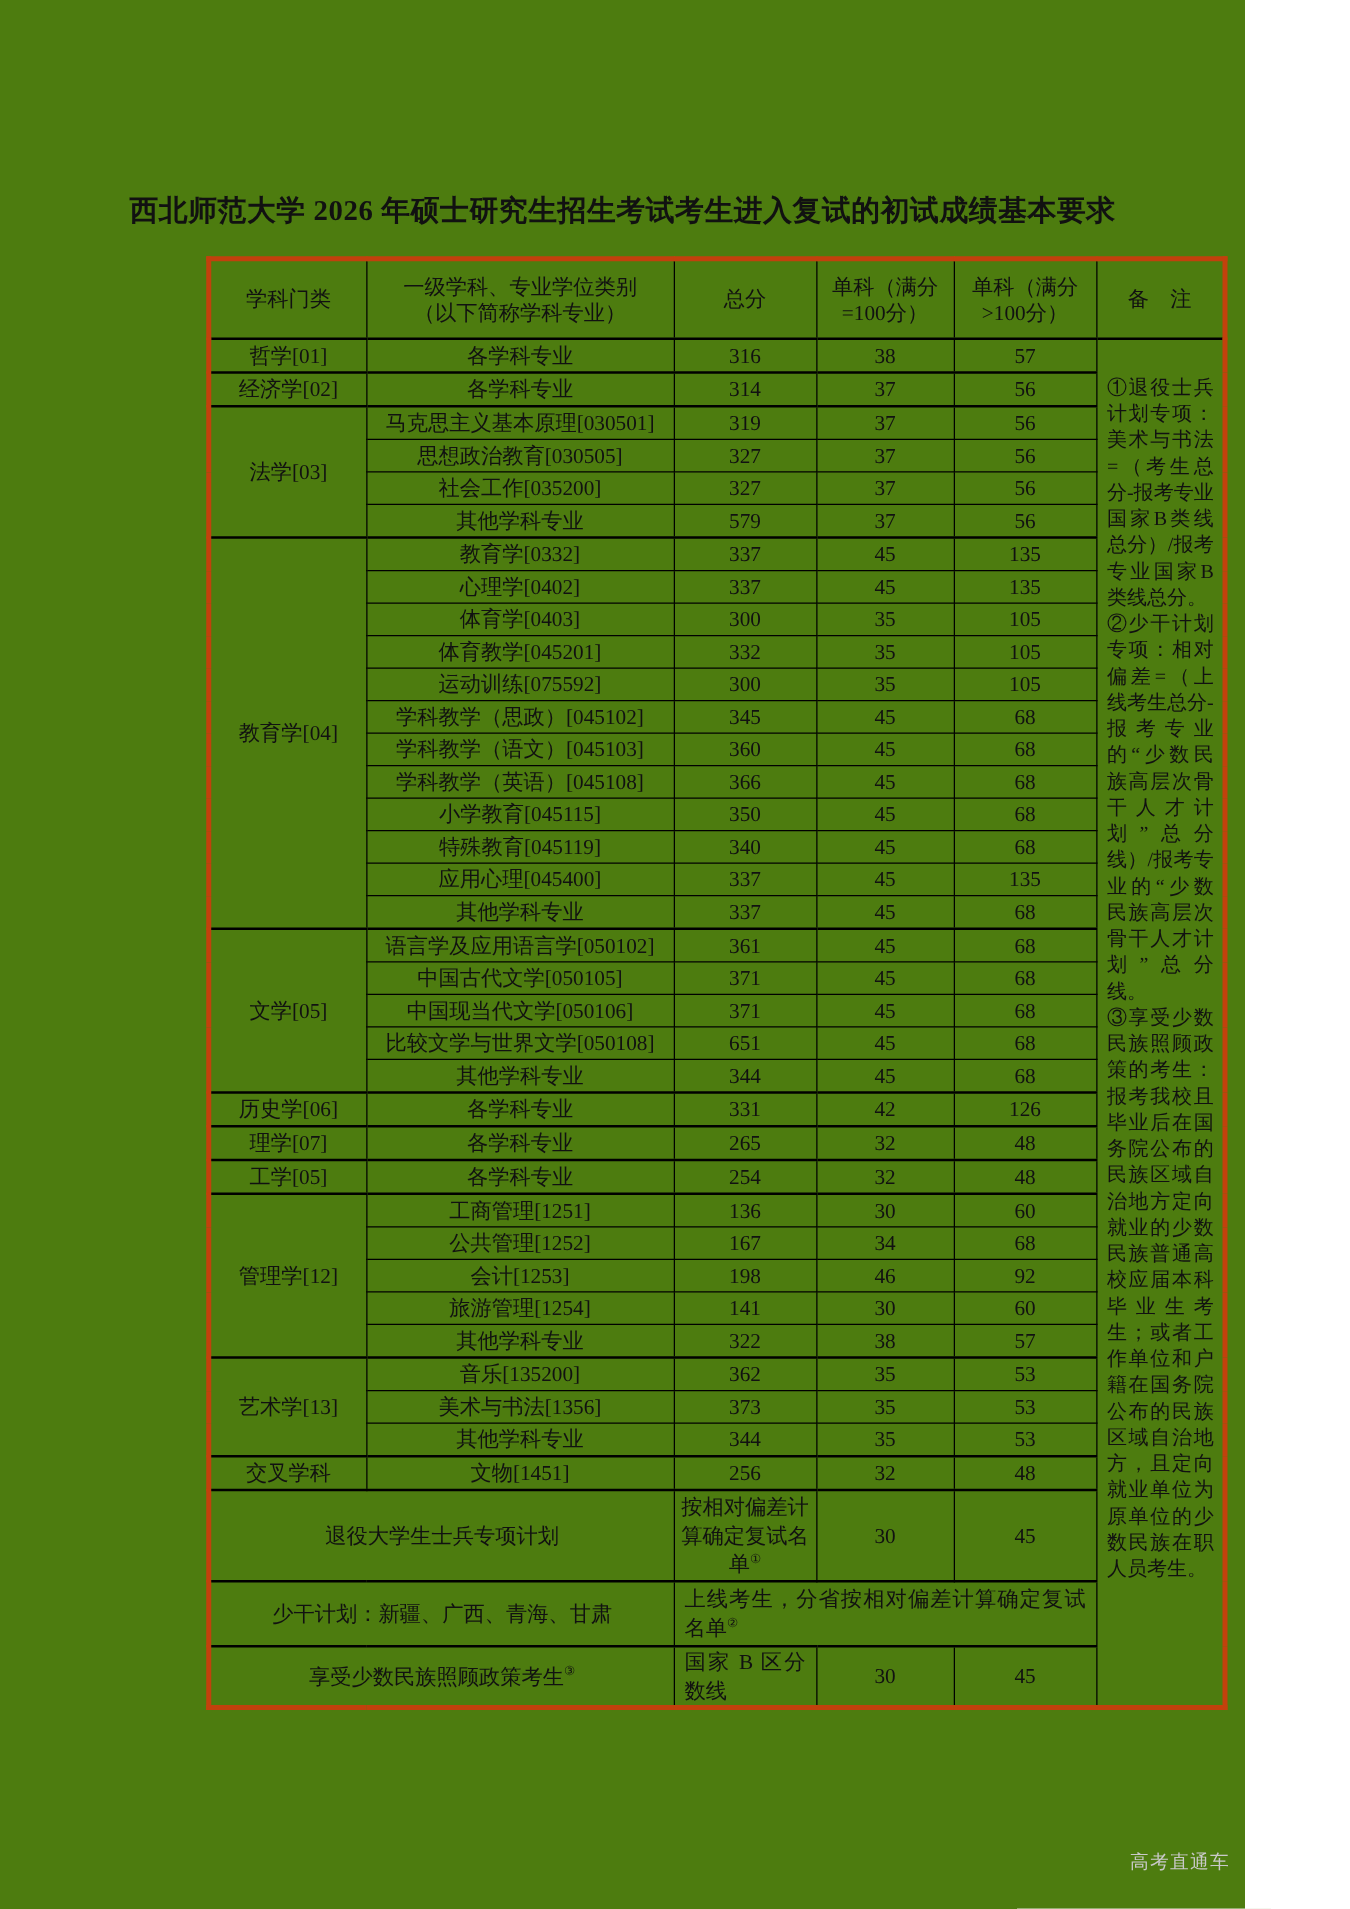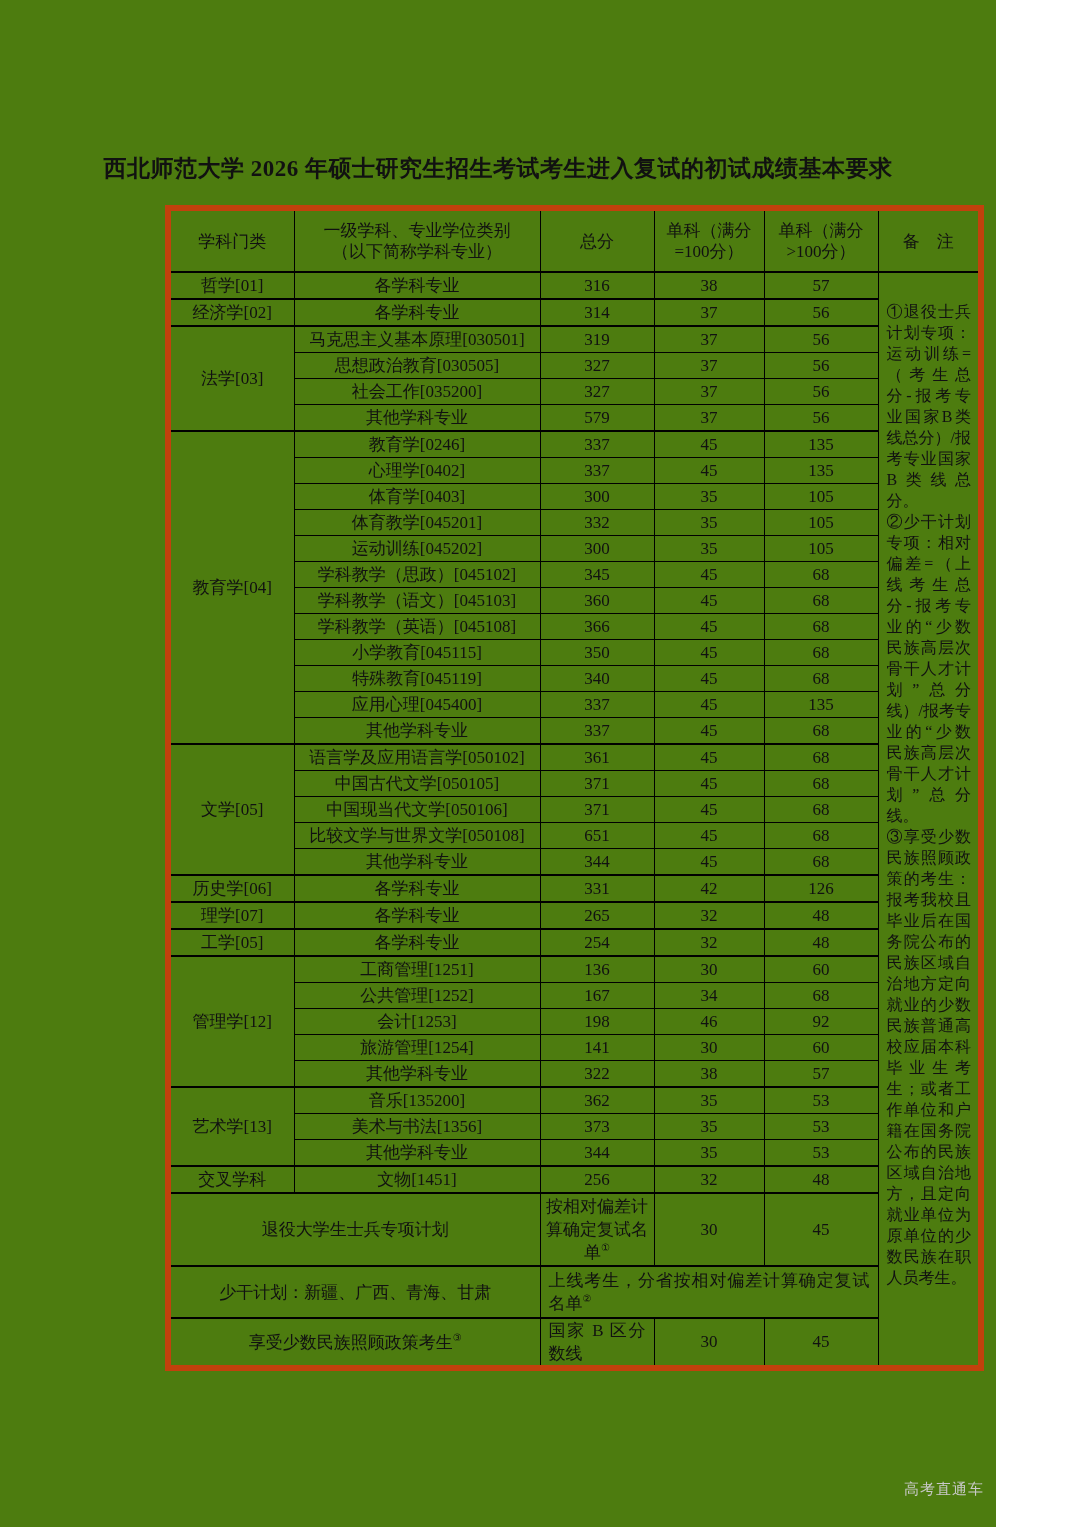--- a/index.html
+++ b/index.html
@@ -19,21 +19,21 @@
     font-size:23px;
     font-weight:bold;
     letter-spacing:0.5px;
   }
   table.score-table{
     position:absolute;
     left:165px;top:205px;
     width:813px;
     border-collapse:collapse;
     table-layout:fixed;
-    border:6px solid #c2410c;
+    border:4px solid #c2410c;
   }
   .score-table th,.score-table td{
     border:1px solid #000;
     text-align:center;
     vertical-align:middle;
     font-size:17px;
     font-weight:normal;
     padding:1px 2px;
     overflow:hidden;
   }
@@ -99,21 +99,21 @@
       </tr>
     </thead>
     <tbody id="table-body">
         <tr class="thick">
           <td rowspan="1">哲学[01]</td>
           <td>各学科专业</td>
           <td>316</td>
           <td>38</td>
           <td>57</td>
           <td rowspan="38" class="remark">
-            <div class="remark-para">①退役士兵计划专项：运动训练=（考生总分-报考专业国家B类线总分）/报考专业国家B类线总分。</div>
+            <div class="remark-para">①退役士兵计划专项：美术与书法=（考生总分-报考专业国家B类线总分）/报考专业国家B类线总分。</div>
             <div class="remark-para">②少干计划专项：相对偏差=（上线考生总分-报考专业的“少数民族高层次骨干人才计划”总分线）/报考专业的“少数民族高层次骨干人才计划”总分线。</div>
             <div class="remark-para">③享受少数民族照顾政策的考生：报考我校且毕业后在国务院公布的民族区域自治地方定向就业的少数民族普通高校应届本科毕业生考生；或者工作单位和户籍在国务院公布的民族区域自治地方，且定向就业单位为原单位的少数民族在职人员考生。</div>
           </td>
         </tr>
         <tr class="thick">
           <td rowspan="1">经济学[02]</td>
           <td>各学科专业</td>
           <td>314</td>
           <td>37</td>
           <td>56</td>
@@ -138,21 +138,21 @@
           <td>56</td>
         </tr>
         <tr>
           <td>其他学科专业</td>
           <td>579</td>
           <td>37</td>
           <td>56</td>
         </tr>
         <tr class="thick">
           <td rowspan="12">教育学[04]</td>
-          <td>教育学[0246]</td>
+          <td>教育学[0332]</td>
           <td>337</td>
           <td>45</td>
           <td>135</td>
         </tr>
         <tr>
           <td>心理学[0402]</td>
           <td>337</td>
           <td>45</td>
           <td>135</td>
         </tr>
@@ -162,21 +162,21 @@
           <td>35</td>
           <td>105</td>
         </tr>
         <tr>
           <td>体育教学[045201]</td>
           <td>332</td>
           <td>35</td>
           <td>105</td>
         </tr>
         <tr>
-          <td>运动训练[045202]</td>
+          <td>运动训练[075592]</td>
           <td>300</td>
           <td>35</td>
           <td>105</td>
         </tr>
         <tr>
           <td>学科教学（思政）[045102]</td>
           <td>345</td>
           <td>45</td>
           <td>68</td>
         </tr>

